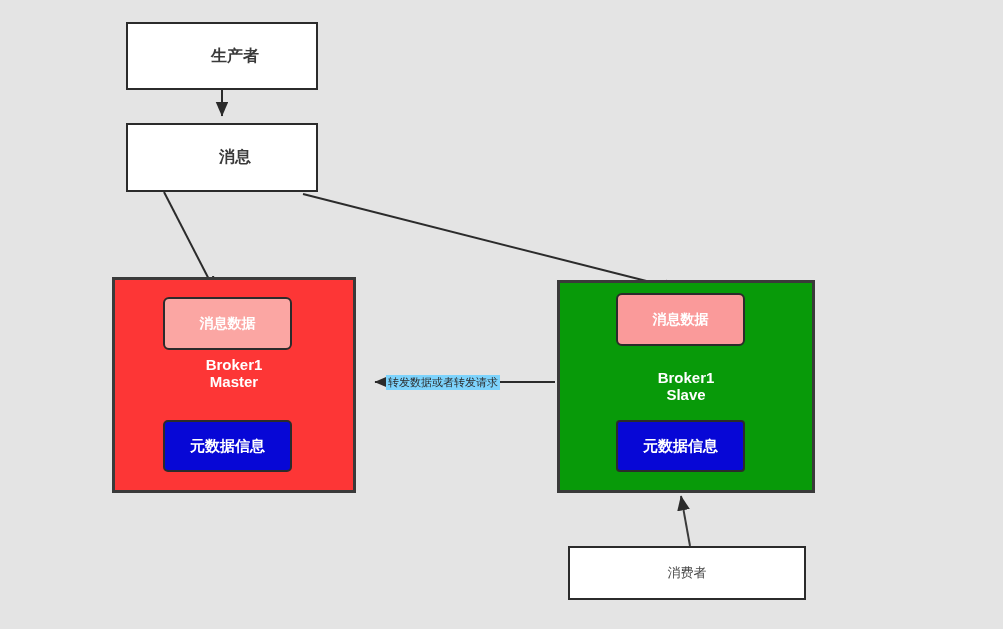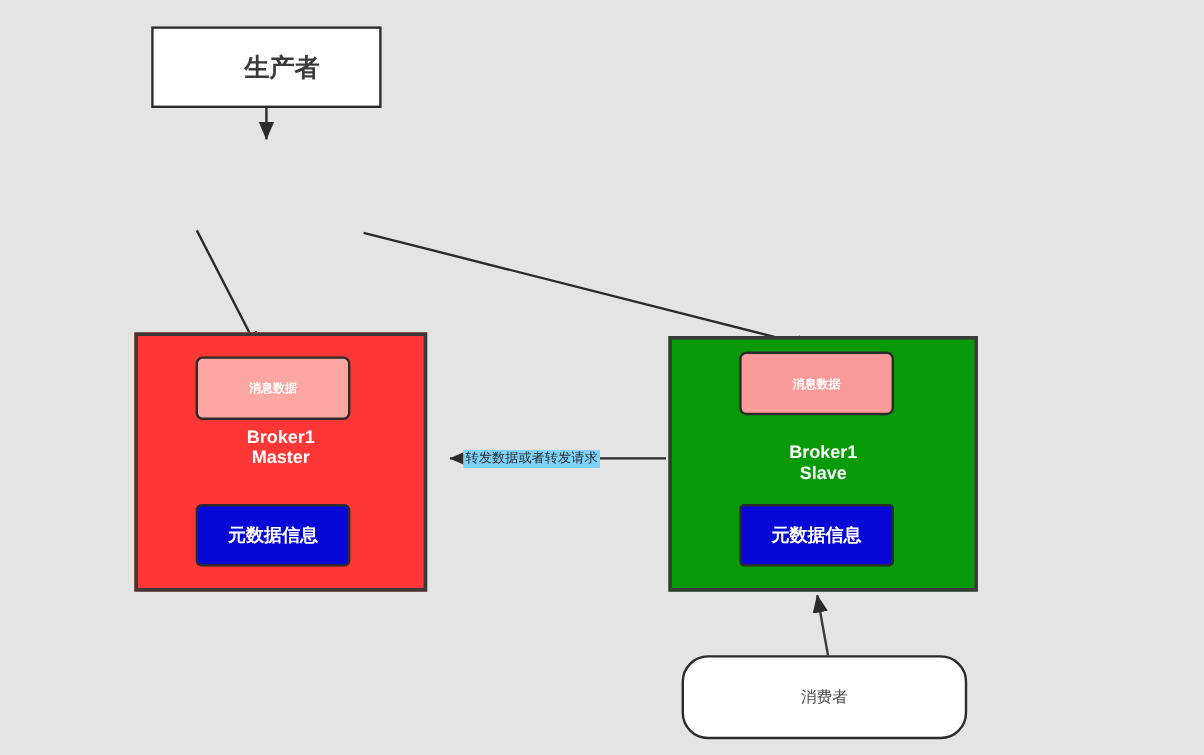--- a/index.html
+++ b/index.html
@@ -64,21 +64,21 @@
     white-space: pre-line;
     z-index: 3;
   }
   
   .box-pink {
     background: #fa9a9a;
     border: 2px solid #2b2b2b;
     border-radius: 6px;
     color: #ffffff;
     font-weight: bold;
-    font-size: 10px;
+    font-size: 14px;
     z-index: 4;
   }
   .box-pink.lighter { background: #fba6a3; }
   .box-blue {
     background: #0707d6;
     border: 2px solid #2b2b2b;
     border-radius: 5px;
     color: #ffffff;
     font-weight: bold;
     font-size: 15px;
@@ -90,21 +90,21 @@
   .edge-label {
     position: absolute;
     background: #7dd3fc;
     color: #2b2b2b;
     font-size: 11px;
     line-height: 1;
     padding: 2px 2px;
     white-space: nowrap;
     z-index: 6;
   }
-  .t16 { font-size: 21px; padding-left: 26px; }
+  .t16 { font-size: 16px; padding-left: 26px; }
   .t13 { font-size: 13px; }
 </style>
 </head>
 <body>
 
 <div id="diagram">
 
   <svg class="svg-layer" viewBox="0 0 1003 629" width="1003" height="629">
     <defs>
       <marker id="arrowhead" markerWidth="9" markerHeight="9" refX="7.2" refY="3.2" orient="auto" markerUnits="strokeWidth">
@@ -138,20 +138,23 @@
 
     <g>
       <line x1="690" y1="546" x2="681" y2="496" stroke="#3a3a3a" stroke-width="2" marker-end="url(#arrowhead)"></line>
     </g>
   </svg>
 
   <div class="node box-white t16" style="left:126px; top:22px; width:192px; height:68px;">
     <span>生产者</span>
   </div>
 
+  <div class="node box-white t16" style="left:126px; top:123px; width:192px; height:69px;">
+    <span>消息</span>
+  </div>
 
   <div class="node container-box container-red" style="left:112px; top:277px; width:244px; height:216px;">
   </div>
   <div class="box-pink node lighter" style="left:163px; top:297px; width:129px; height:53px;">
     <span>消息数据</span>
   </div>
   <div class="container-label" style="top:356px; left:112px; width:244px;">Broker1
 Master</div>
   <div class="box-blue node" style="left:163px; top:420px; width:129px; height:52px;">
     <span>元数据信息</span>
@@ -163,17 +166,17 @@
     <span>消息数据</span>
   </div>
   <div class="container-label" style="top:369px; left:557px; width:258px;">Broker1
 Slave</div>
   <div class="box-blue node flat" style="left:616px; top:420px; width:129px; height:52px;">
     <span>元数据信息</span>
   </div>
 
   <div class="edge-label" style="left:386px; top:375px;">转发数据或者转发请求</div>
 
-  <div class="node box-white small-text t13" style="left:568px; top:546px; width:238px; height:70px;border-radius:22px;">
+  <div class="node box-white small-text t13" style="left:568px; top:546px; width:238px; height:54px;">
     <span>消费者</span>
   </div>
 
 </div>
 
 </body></html>

